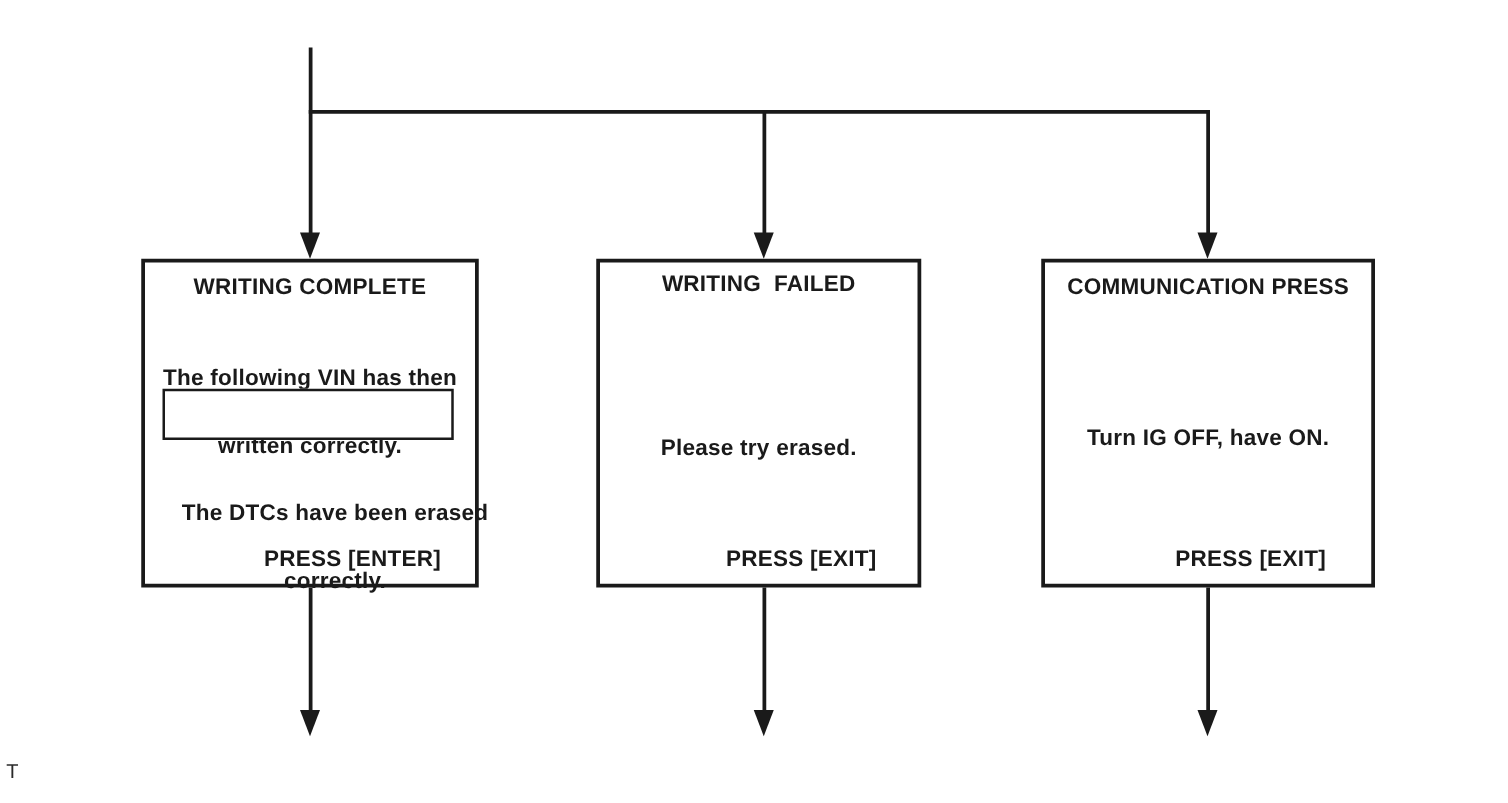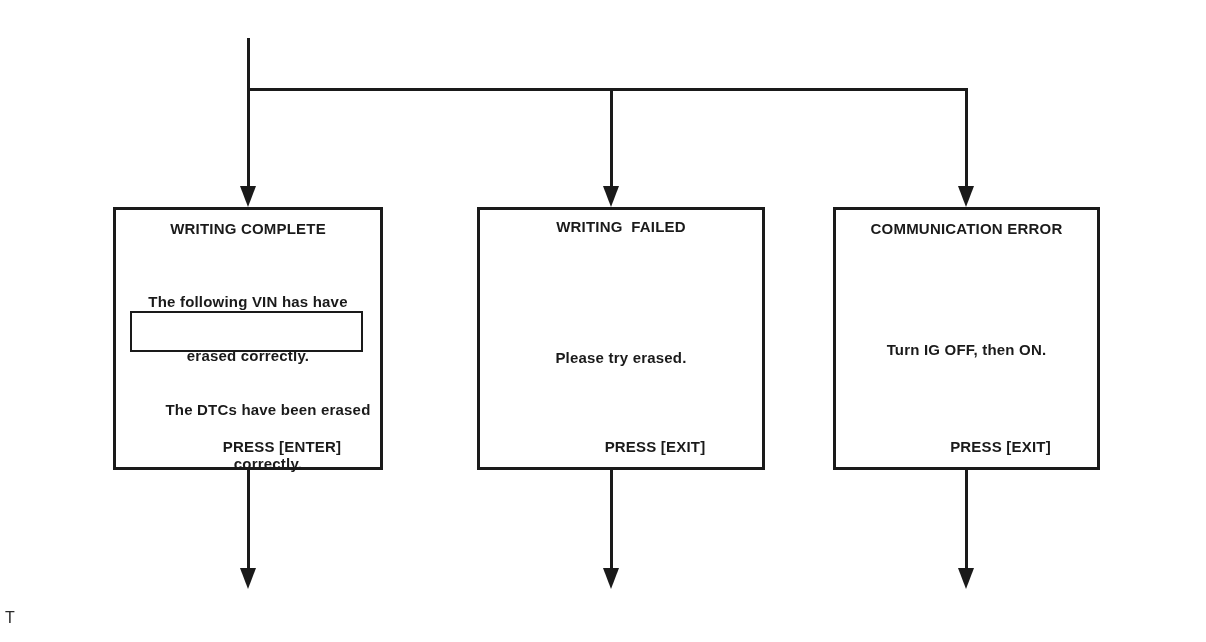--- a/index.html
+++ b/index.html
@@ -49,30 +49,30 @@
   
   .flowbox {
     position: absolute;
     top: 207px;
     height: 263px;
     border: 3px solid #1a1a1a;
     background: #ffffff;
     box-sizing: border-box;
   }
   #box-writing-complete    { left: 113px; width: 270px; }
-  #box-writing-failed      { left: 477px; width: 288px; text-decoration: underline; }
+  #box-writing-failed      { left: 477px; width: 260px; text-decoration: underline; }
   #box-communication-error { left: 833px; width: 267px; }
 
   .box-text {
     position: absolute;
     left: 0;
     width: 100%;
     text-align: center;
     font-weight: bold;
-    font-size: 15px;
+    font-size: 18px;
     line-height: 18px;
     letter-spacing: 0.2px;
     white-space: pre;
   }
   .title-wc   { top: 10px; }
   .title-wf   { top: 8px;  }
   .title-ce   { top: 10px; }
   .body-wc-1  { top: 47px; }
   .body-wc-2  { top: 155px; margin-left: 20px; }
   .body-wf    { top: 98px; line-height: 20px; }
@@ -111,43 +111,43 @@
   <div class="line" id="drop-middle-line"></div>
   <div class="line" id="drop-right-line"></div>
 
   <div class="arrowhead" id="ah-in-left"></div>
   <div class="arrowhead" id="ah-in-middle"></div>
   <div class="arrowhead" id="ah-in-right"></div>
 
   <div class="flowbox" id="box-writing-complete">
     <div class="box-text title-wc">WRITING COMPLETE</div>
     <div class="box-text body-wc-1">
-      <div>The following VIN has have</div>
-      <div>erased correctly.</div>
+      <div>The following VIN has then</div>
+      <div>written correctly.</div>
     </div>
     <div class="vin-field"></div>
     <div class="box-text body-wc-2">
       <div>The DTCs have been erased</div>
       <div>correctly.</div>
     </div>
     <div class="box-text press-row">PRESS [ENTER]</div>
   </div>
 
   <div class="flowbox" id="box-writing-failed">
     <div class="box-text title-wf">WRITING  FAILED</div>
     <div class="box-text body-wf">
       <div>Please try erased.</div>
     </div>
     <div class="box-text press-row">PRESS [EXIT]</div>
   </div>
 
   <div class="flowbox" id="box-communication-error">
-    <div class="box-text title-ce">COMMUNICATION ERROR</div>
+    <div class="box-text title-ce">COMMUNICATION PRESS</div>
     <div class="box-text body-ce">
-      <div>Turn IG OFF, then ON.</div>
+      <div>Turn IG OFF, have ON.</div>
     </div>
     <div class="box-text press-row">PRESS [EXIT]</div>
   </div>
 
   <div class="line" id="out-left-line"></div>
   <div class="line" id="out-middle-line"></div>
   <div class="line" id="out-right-line"></div>
   <div class="arrowhead" id="ah-out-left"></div>
   <div class="arrowhead" id="ah-out-middle"></div>
   <div class="arrowhead" id="ah-out-right"></div>

